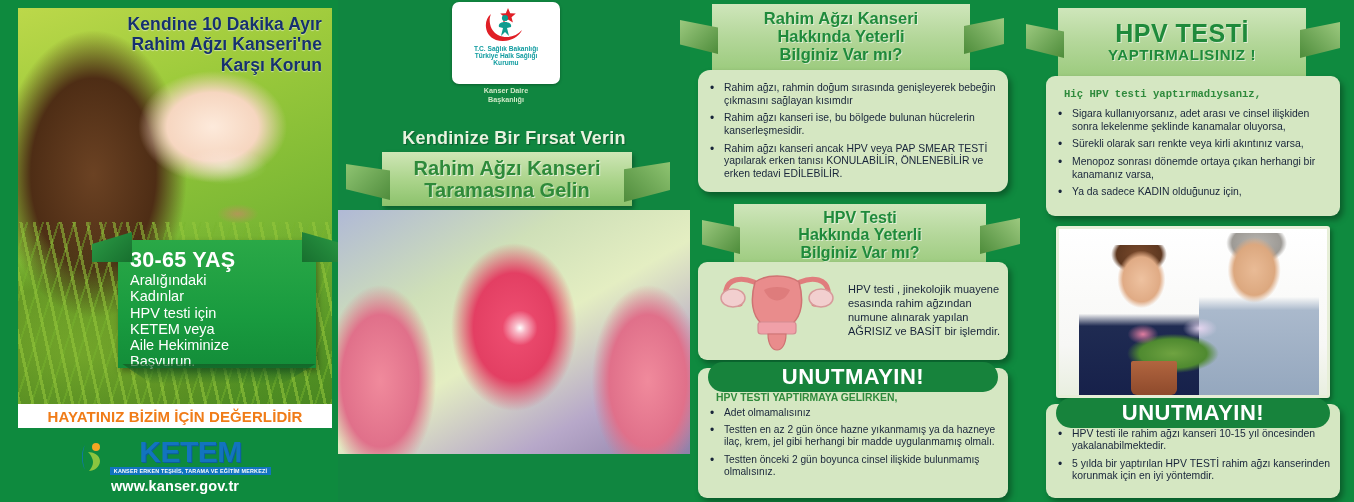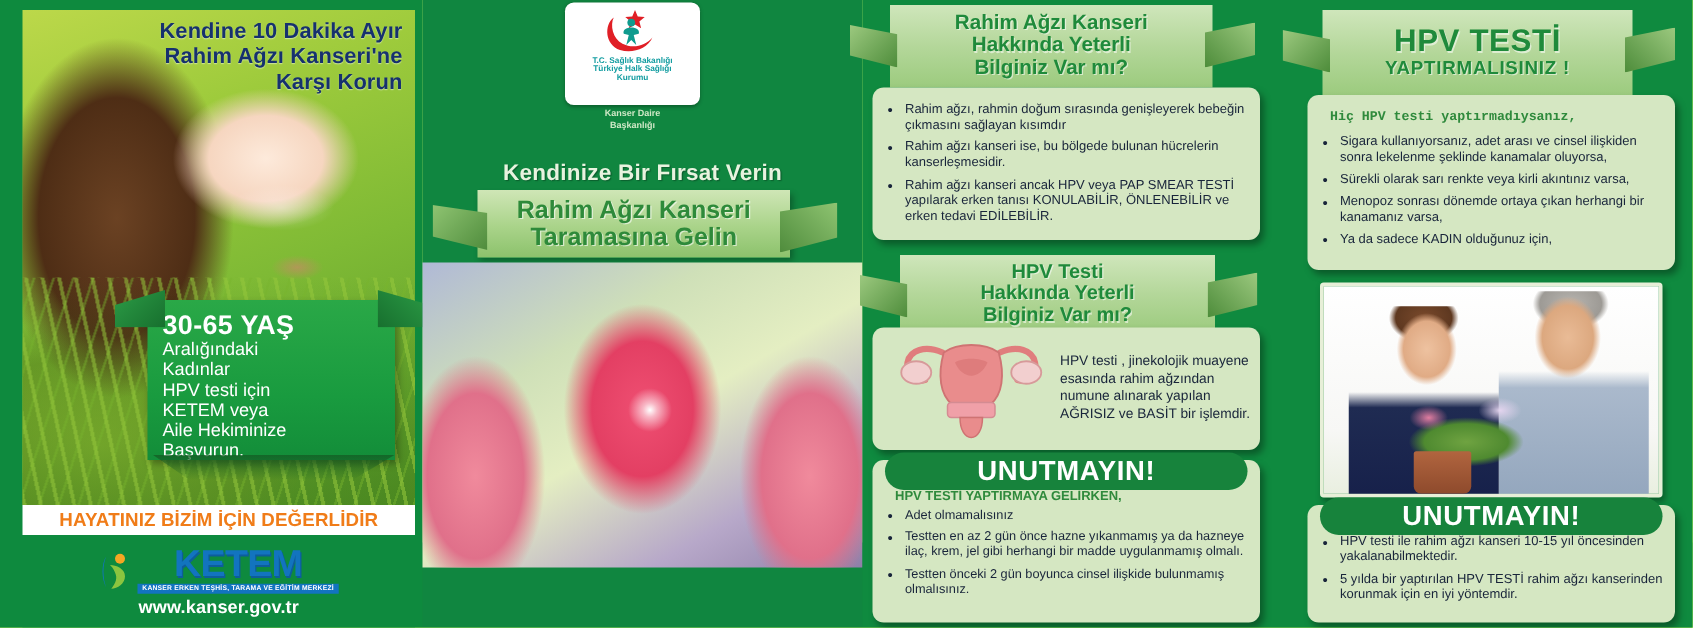--- a/index.html
+++ b/index.html
@@ -3,21 +3,21 @@
 <meta charset="utf-8">
 <style>
   * { box-sizing: border-box; margin:0; padding:0; }
   body {
     width:1354px; height:502px;
     background:#13883c;
     font-family:"Liberation Sans", sans-serif;
     overflow:hidden;
     position:relative;
   }
-  .stage { position:relative; width:1354px; height:434px; background:#bef264; }
+  .stage { position:relative; width:1354px; height:434px; background:#be185d; }
 
   
   .panel1 { position:absolute; left:0; top:0; width:338px; height:502px; background:#0e8a3e; }
   .p1-photo {
     position:absolute; left:18px; top:8px; width:314px; height:396px;
     background:
       radial-gradient(ellipse 120px 90px at 62% 30%, #fdeadb 0%, #f6d6c0 38%, rgba(246,214,192,0) 62%),
       radial-gradient(ellipse 130px 200px at 24% 42%, #6b4223 0%, #4e2d15 48%, rgba(78,45,21,0) 72%),
       radial-gradient(ellipse 200px 120px at 20% 88%, #8fbb32 0%, #6f9e28 60%, rgba(111,158,40,0) 85%),
       linear-gradient(160deg,#bcd84a 0%,#9ecb3c 25%,#7fba35 55%,#6aa82e 78%,#4f8f24 100%);
@@ -242,29 +242,29 @@
   <div class="panel3">
 
     <div class="ribbon3" style="left:22px;top:4px;width:258px;height:66px;">
       <span class="t-l"></span>
       <span class="t-r"></span>
       <span class="rb-line" style="font-size:16.5px;">Rahim Ağzı Kanseri</span>
       <span class="rb-line" style="font-size:16.5px;">Hakkında Yeterli</span>
       <span class="rb-line" style="font-size:16.5px;">Bilginiz Var mı?</span>
     </div>
 
-    <div class="card3" style="left:8px;top:70px;width:310px;height:122px;padding:12px 2px 8px 6px;">
+    <div class="card3" style="left:8px;top:70px;width:310px;height:122px;padding:12px 2px 8px 6px;border-radius:12px;">
       <ul class="bl" style="font-size:10.4px;line-height:1.22;">
         <li>Rahim ağzı, rahmin doğum sırasında genişleyerek bebeğin çıkmasını sağlayan kısımdır</li>
         <li>Rahim ağzı kanseri ise, bu bölgede bulunan hücrelerin kanserleşmesidir.</li>
         <li>Rahim ağzı kanseri ancak HPV veya PAP SMEAR TESTİ yapılarak erken tanısı KONULABİLİR, ÖNLENEBİLİR ve erken tedavi EDİLEBİLİR.</li>
       </ul>
     </div>
 
-    <div class="ribbon3" style="left:30px;top:204px;width:252px;height:62px;">
+    <div class="ribbon3" style="left:44px;top:204px;width:252px;height:62px;">
       <span class="t-l"></span>
       <span class="t-r"></span>
       <span class="rb-line" style="font-size:16px;">HPV Testi</span>
       <span class="rb-line" style="font-size:16px;">Hakkında Yeterli</span>
       <span class="rb-line" style="font-size:16px;">Bilginiz Var mı?</span>
     </div>
 
     <div class="card3" style="left:8px;top:262px;width:310px;height:98px;display:flex;align-items:center;padding:6px 8px;">
       <span style="flex:0 0 142px;">
         <svg viewBox="0 0 142 86" width="142" height="86">

